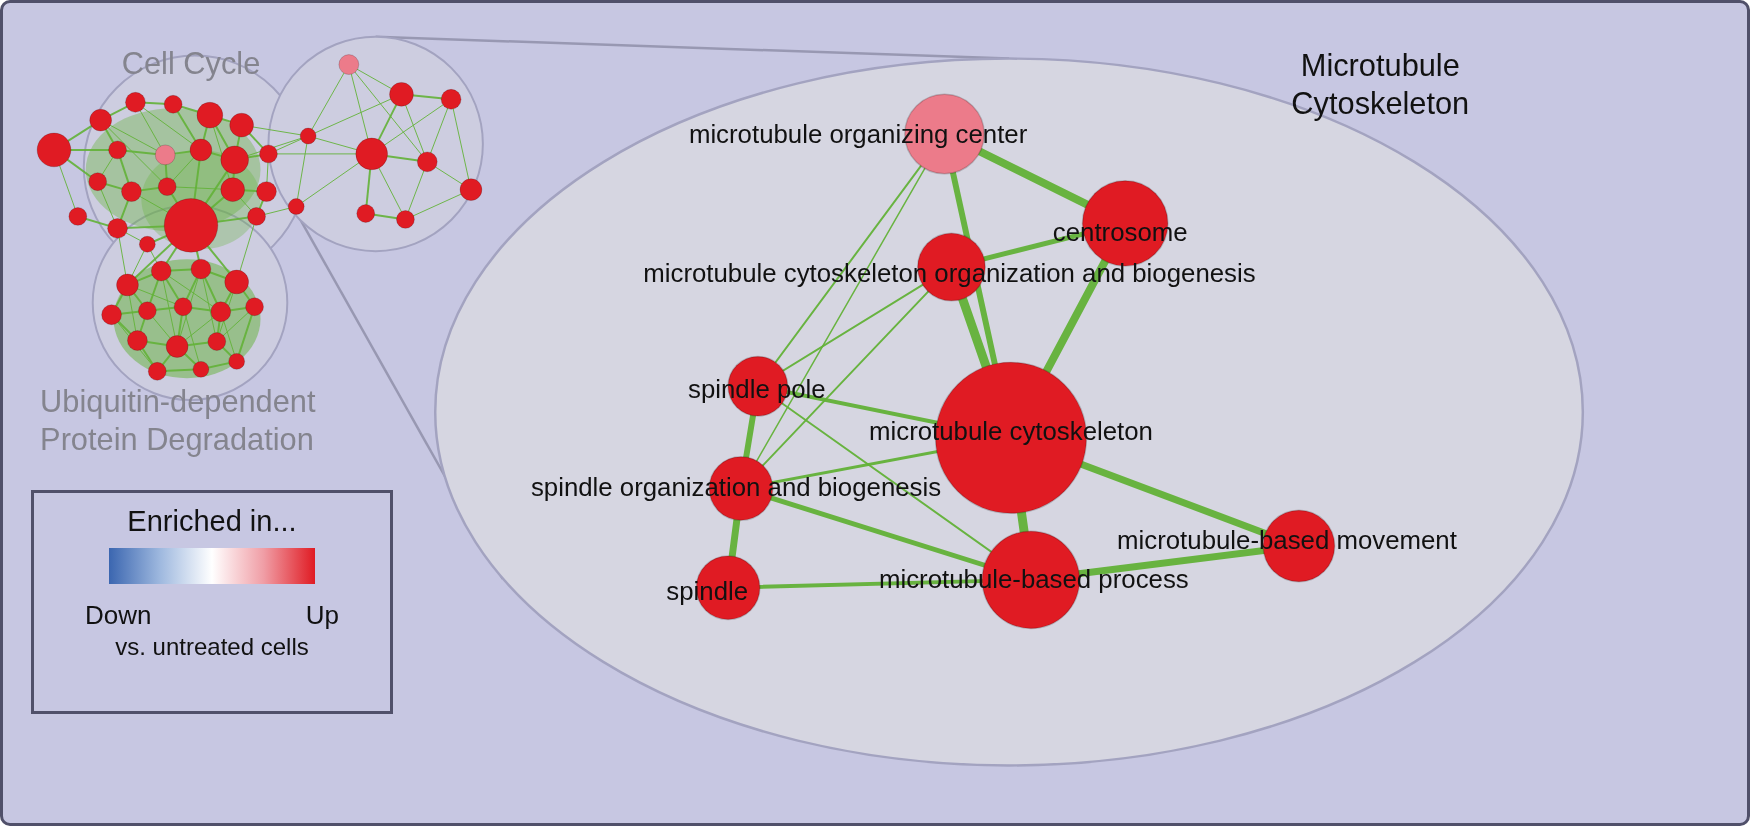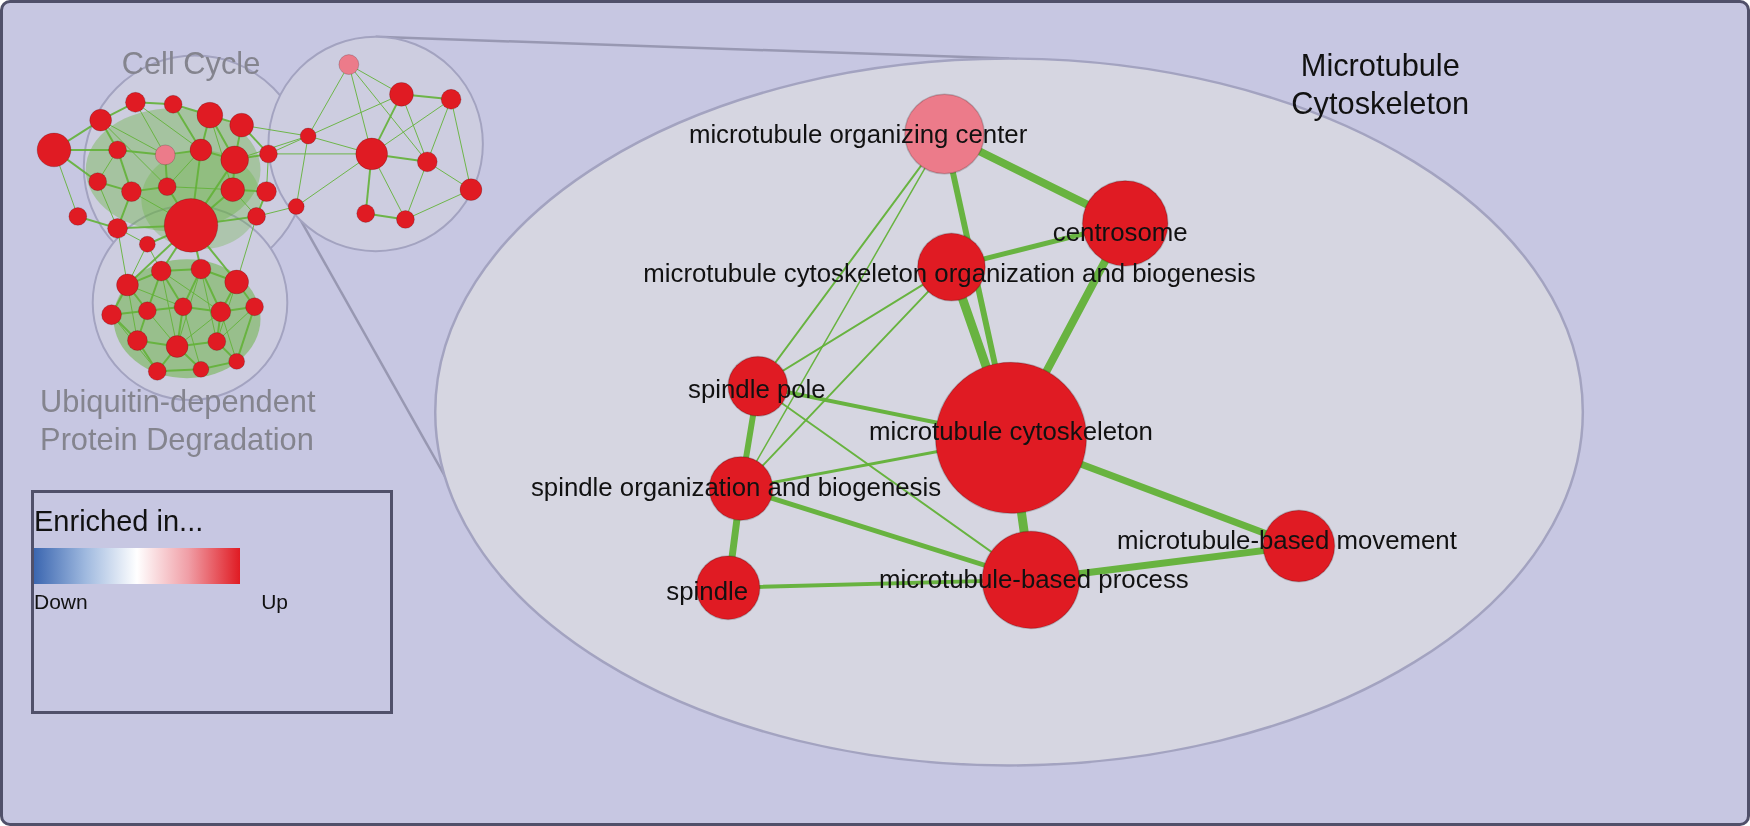--- a/index.html
+++ b/index.html
@@ -6,26 +6,26 @@
   .stage{
     position:relative;width:1750px;height:826px;box-sizing:border-box;
     background:#c7c7e2;border:3px solid #50506a;border-radius:10px;overflow:hidden;
   }
   svg#net{position:absolute;left:0;top:0;width:100%;height:100%;}
   svg#net text{font-family:"Liberation Sans",sans-serif;}
   .nlabel{font-size:26px;fill:#111111;}
 
   .legend{
     position:absolute;left:28px;top:487px;width:362px;height:224px;box-sizing:border-box;
-    border:3px solid #50506a;display:flex;flex-direction:column;
+    border:3px solid #50506a;display:flex;flex-direction:column;align-items:center;
     padding-top:12px;color:#111;
   }
   .legend-title{font-size:29px;margin-bottom:10px;}
   .legend-bar{width:206px;height:36px;}
-  .legend-ends{width:254px;display:flex;justify-content:space-between;font-size:21px;margin-top:6px;}
+  .legend-ends{width:254px;display:flex;justify-content:space-between;font-size:26px;margin-top:16px;}
   .legend-sub{font-size:24px;line-height:1.32;text-align:center;}
   .legend-sub:first-of-type{margin-top:6px;}
 </style>
 </head>
 <body>
 
 <div class="stage">
   <svg id="net" viewBox="0 0 1750 826">
       <line x1="372" y1="34" x2="1010" y2="56" stroke="#9898b2" stroke-width="2.5"></line>
       <line x1="296" y1="218" x2="500" y2="580" stroke="#9898b2" stroke-width="2.5"></line>
@@ -248,14 +248,15 @@
       <text x="1384" y="112" text-anchor="middle" font-size="31" fill="#111111">Cytoskeleton</text>
     </svg>
 
   <div class="legend">
     <div class="legend-title">Enriched in...</div>
     <div class="legend-bar" style="background: linear-gradient(to right, rgb(59, 102, 176), rgb(159, 185, 223), rgb(255, 255, 255), rgb(240, 158, 166), rgb(224, 27, 35));"></div>
     <div class="legend-ends">
       <span>Down</span>
       <span>Up</span>
     </div>
+    <div class="legend-sub">vs. untreated cells</div>
   </div>
 </div>
 
 </body></html>

